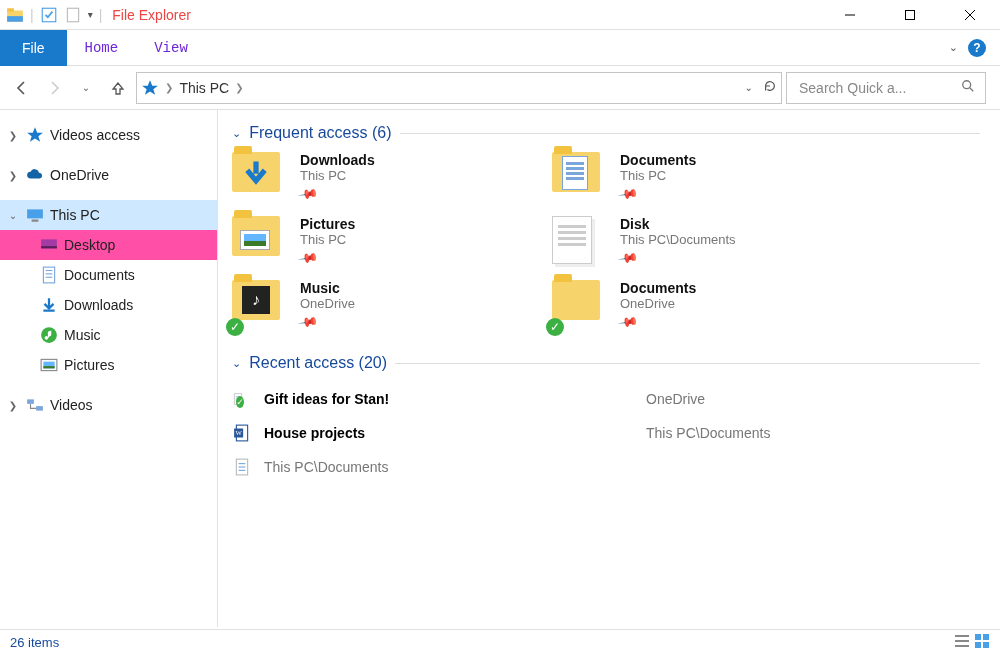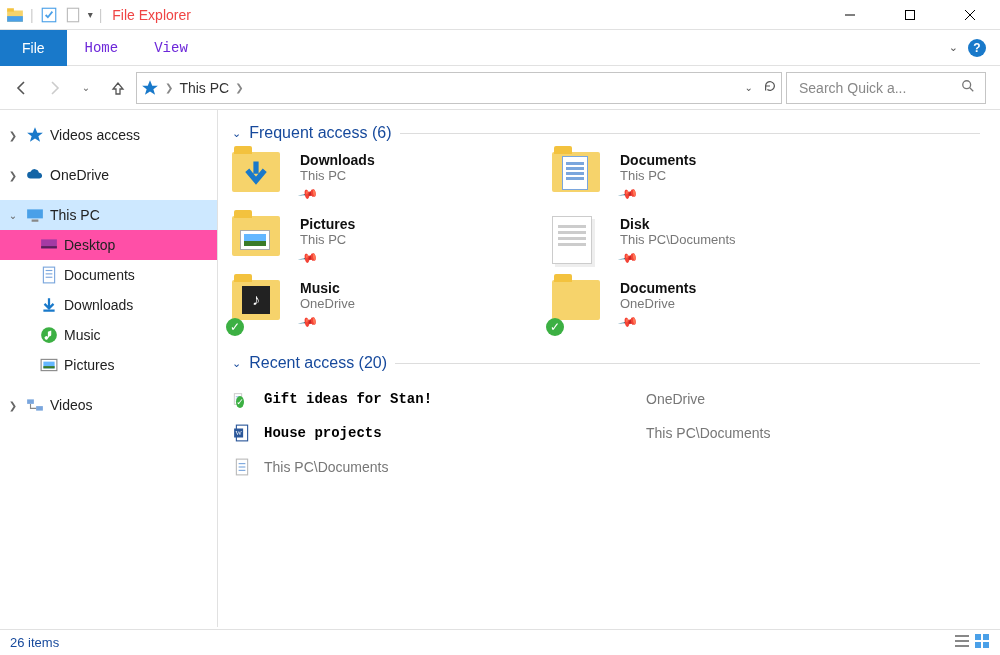--- a/index.html
+++ b/index.html
@@ -41,21 +41,21 @@
   .section-head { display:flex; align-items:center; gap:8px; color:#16499c; font-size:16px; margin:4px 0 10px 0; }
   .section-head .line { flex:1; height:1px; background:#ddd; }
   .fold-grid { display:grid; grid-template-columns: repeat(2, 320px); row-gap:12px; }
   .fold { display:flex; align-items:flex-start; gap:12px; }
   .fold .thumb { width:56px; height:52px; position:relative; }
   .fold .name { font-weight:600; color:#111; }
   .fold .sub  { color:#777; font-size:13px; }
   .fold .pin  { color:#888; font-size:13px; display:inline-block; transform:rotate(35deg); margin-top:4px; }
   .recent-list { margin-top:4px; }
   .recent-row { display:flex; align-items:center; height:34px; gap:12px; }
-  .recent-row .name { width:370px; font-weight:600;font-family:Liberation Mono, monospace; }
+  .recent-row .name { width:370px; font-weight:600; }
   .recent-row .path { color:#777; }
   .recent-row .ficon { width:20px; display:flex; justify-content:center; }
   
   .status { position:absolute; left:0; right:0; bottom:0; height:26px; border-top:1px solid #e1e1e1; display:flex; align-items:center; padding:0 10px; color:#16499c; font-size:13px; background:#fff;}
   .status .views { margin-left:auto; display:flex; gap:4px; }
   .view-btn svg { width:16px; height:16px; }
   
   .content::-webkit-scrollbar { width:18px; }
   .content::-webkit-scrollbar-track { background:#f1f1f1; }
   .content::-webkit-scrollbar-thumb { background:#c1c1c1; }

